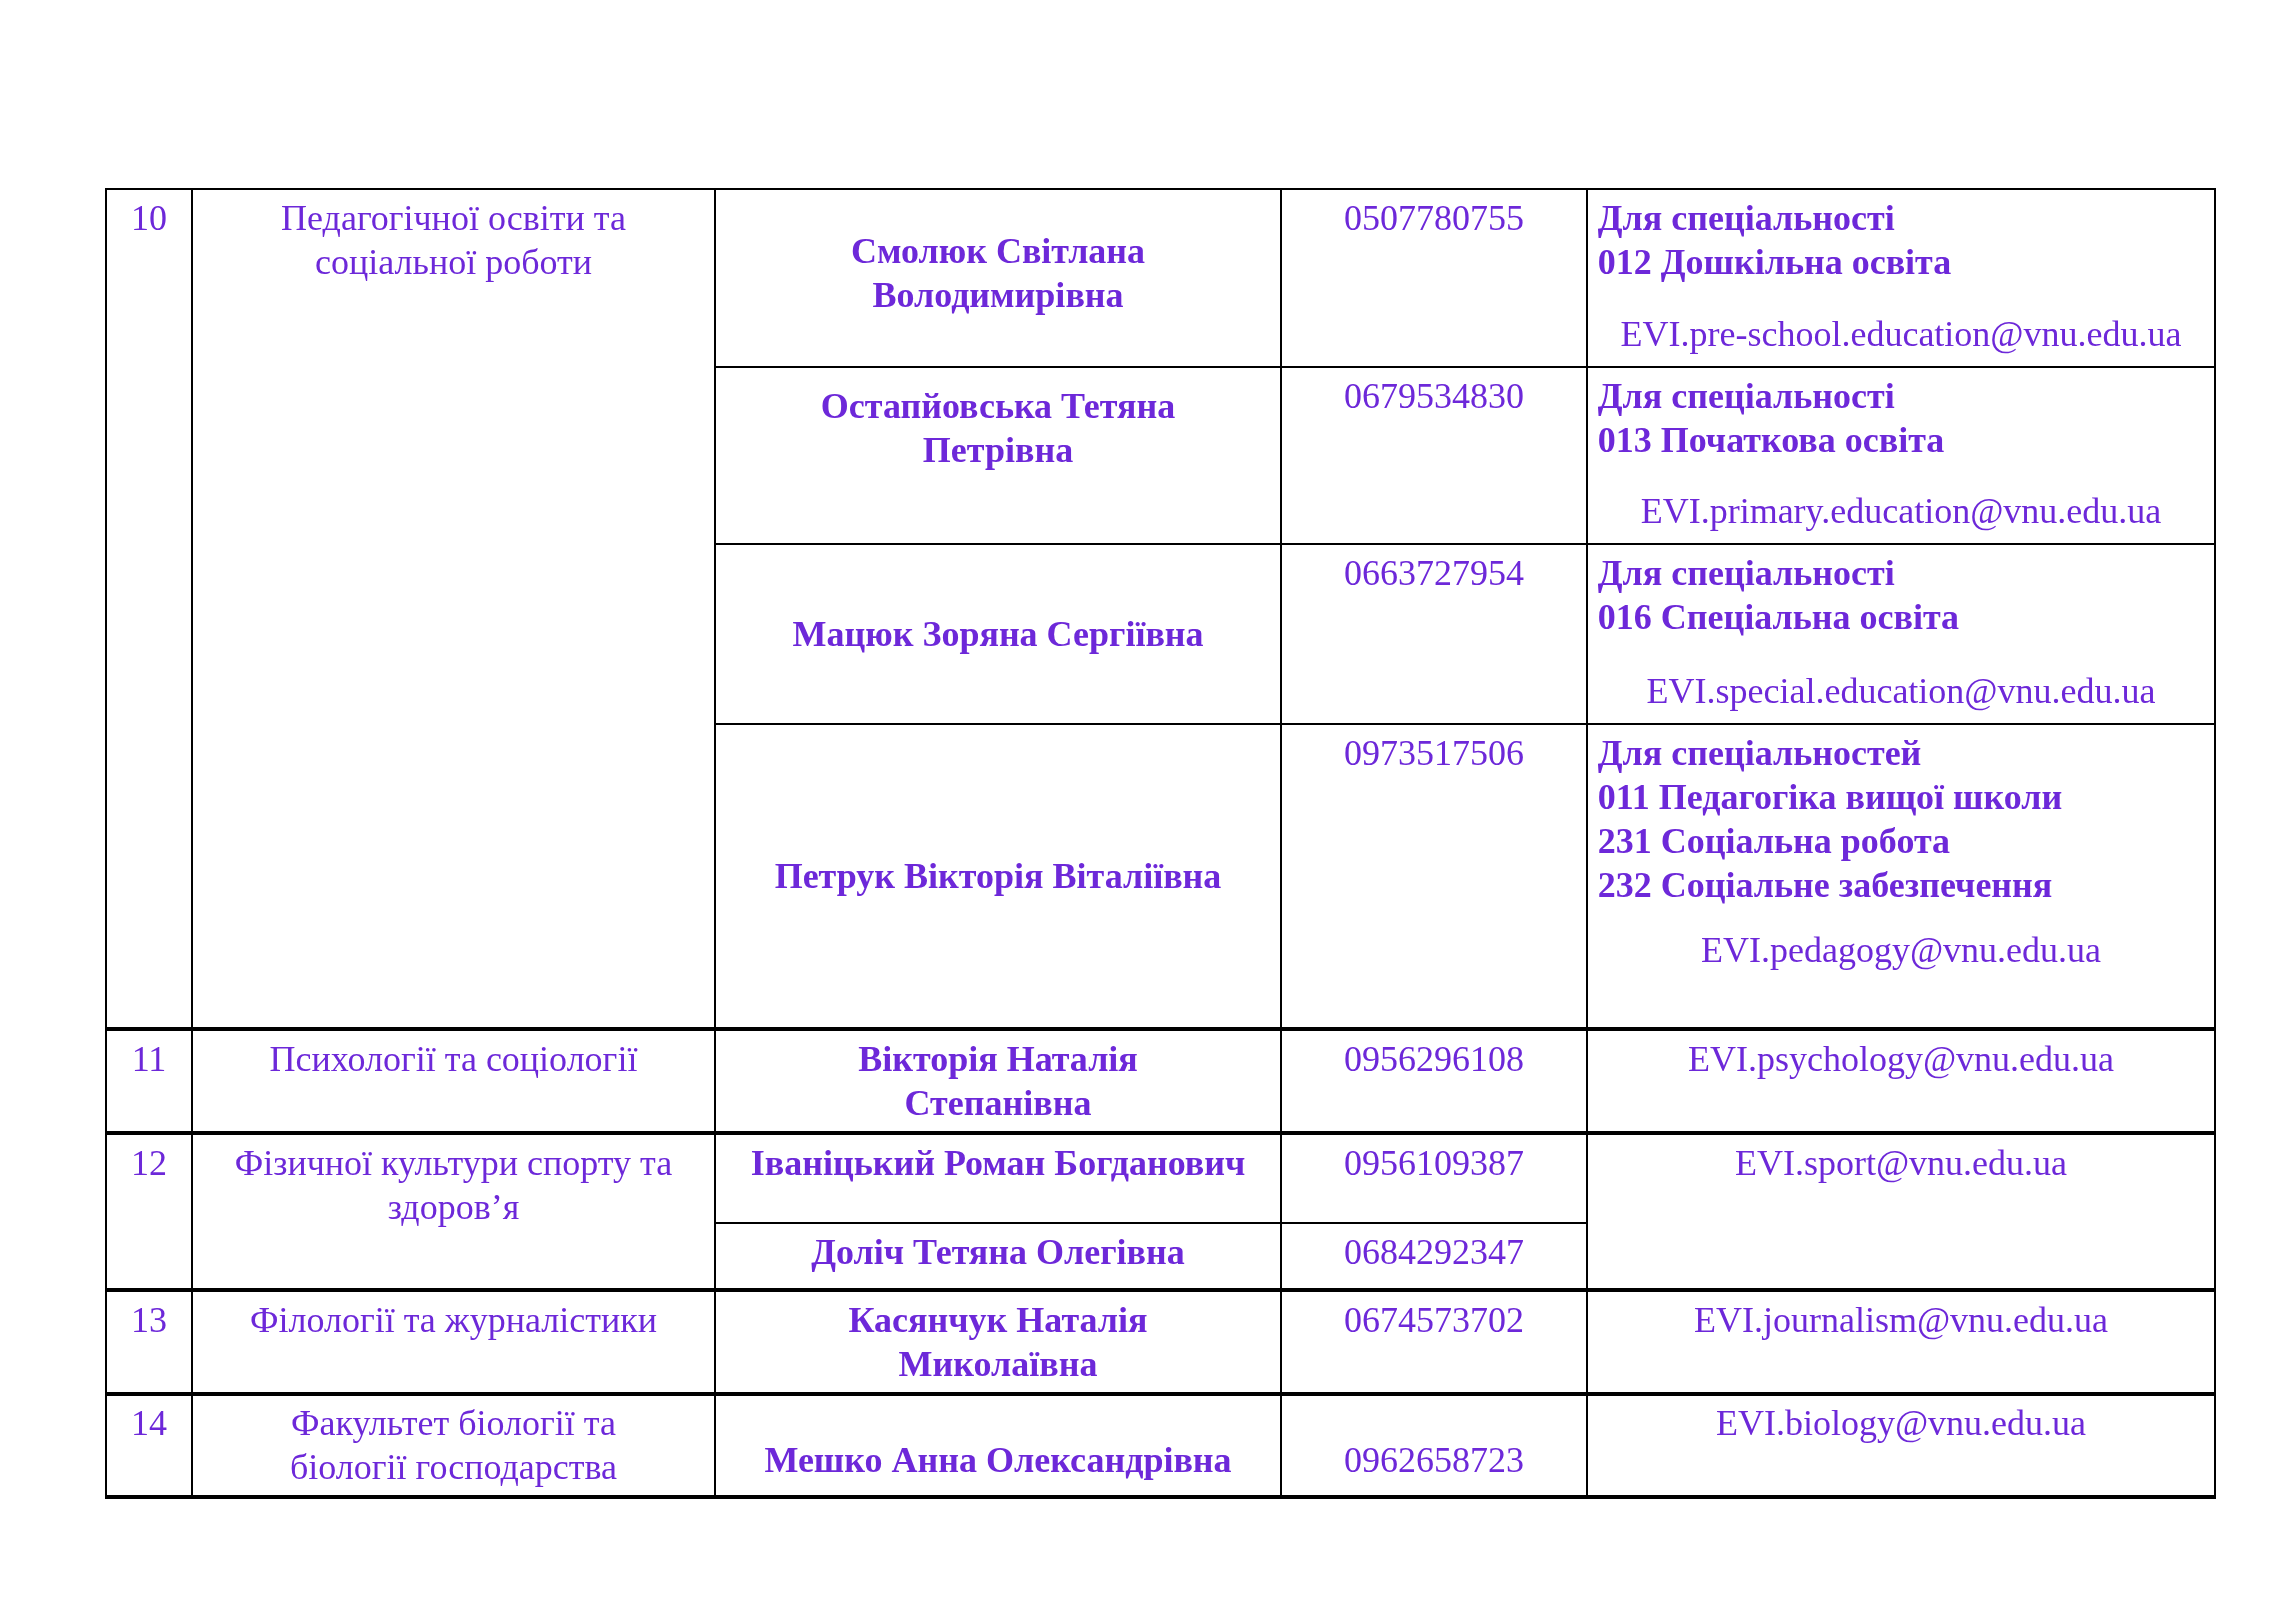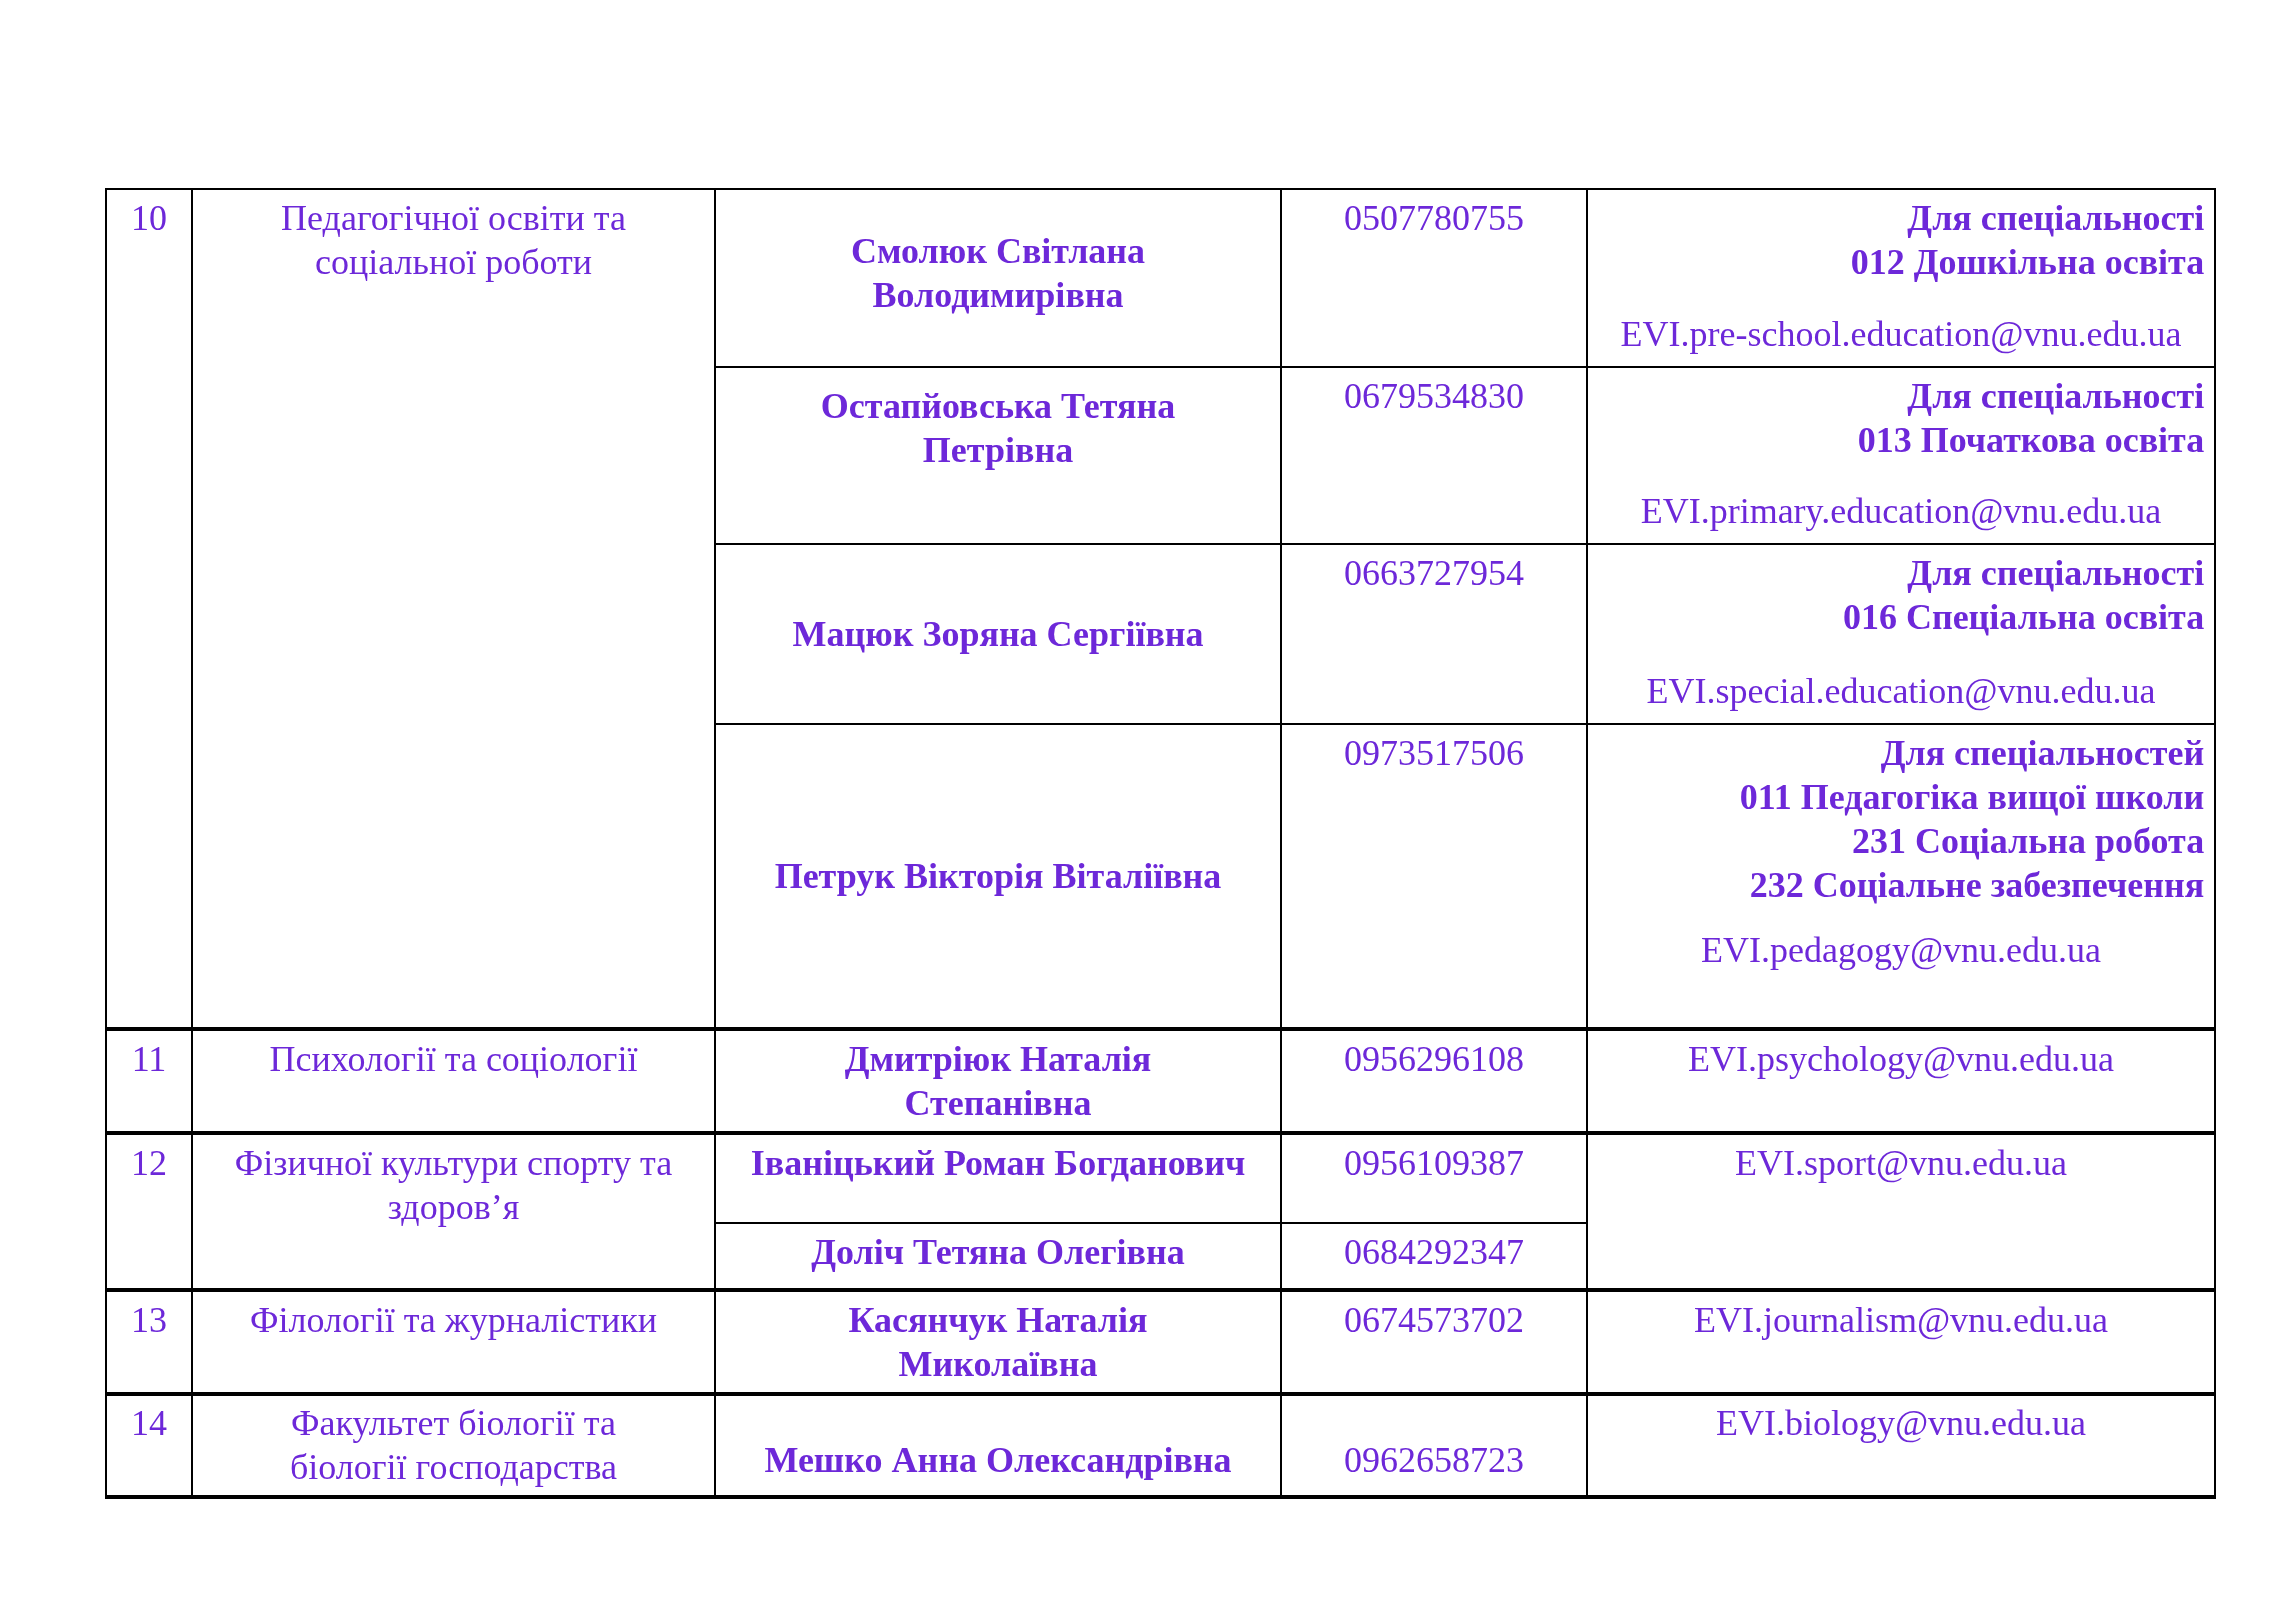--- a/index.html
+++ b/index.html
@@ -38,21 +38,21 @@
   td.name.pt20 { padding-top: 39px; }
   td.name.pt12 { padding-top: 16px; }
   td.name.vmid { vertical-align: middle; }
   td.name.vbot { vertical-align: bottom; padding-bottom: 13.7px; }
   td.phone   { text-align: center; padding-top: 7.8px; }
   td.phone.vbot { vertical-align: bottom; padding-top: 0; padding-bottom: 13.7px; }
   td.email-top { text-align: center; padding-top: 7.8px; }
   td.email-mid { text-align: center; vertical-align: middle; font-family: Liberation Serif, serif; }
 
   td.spec { position: relative; padding: 5.9px 11.8px; }
-  .spec-lines { font-weight: bold; text-align: right; }
+  .spec-lines { font-weight: bold; text-align: left; }
   .spec-email {
     position: absolute;
     left: 5.9px; right: 5.9px;
     bottom: 9.8px;
     text-align: center;
     font-weight: normal;
     white-space: nowrap;
   }
   td.spec.deep .spec-email { bottom: 55px; }
   .line { white-space: nowrap; }
@@ -147,21 +147,21 @@
     </tr>
 
     <tr class="thick" style="height:95px">
       <td class="num">
         <div class="line">11</div>
       </td>
       <td class="faculty">
         <div class="line">Психології та соціології</div>
       </td>
       <td class="name">
-        <div class="line">Дмитріюк Наталія</div>
+        <div class="line">Вікторія Наталія</div>
         <div class="line">Степанівна</div>
       </td>
       <td class="phone">
         <div class="line">0956296108</div>
       </td>
       <td class="email-top">
         <div class="line">EVI.psychology@vnu.edu.ua</div>
       </td>
     </tr>
 

